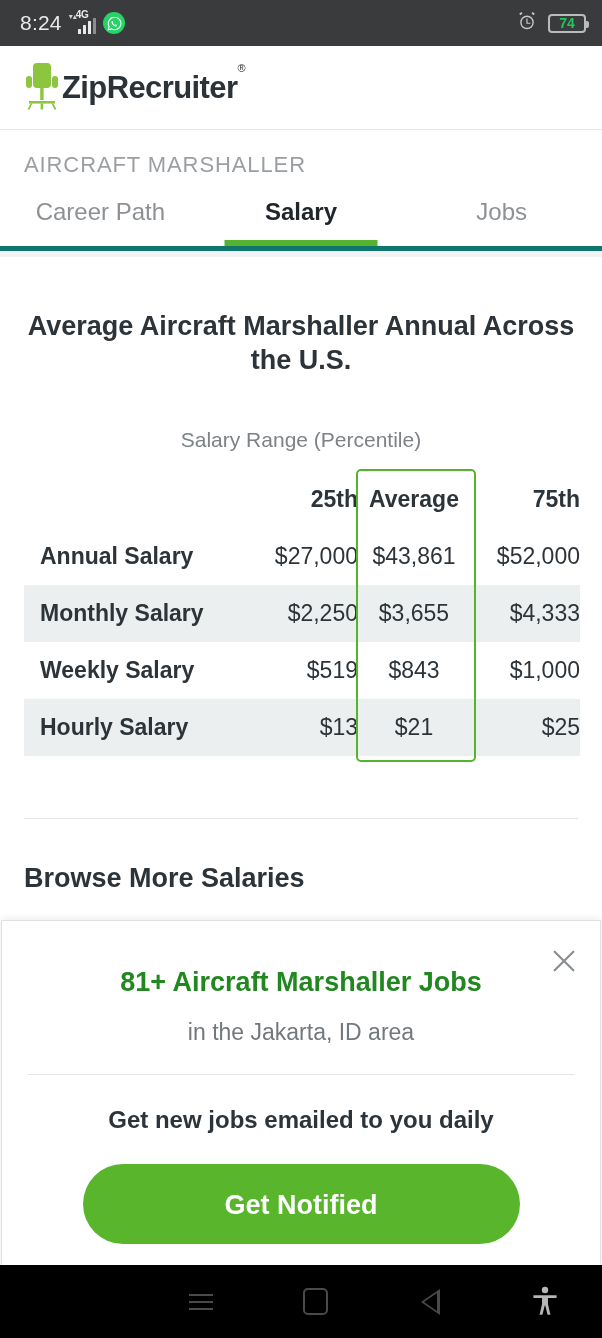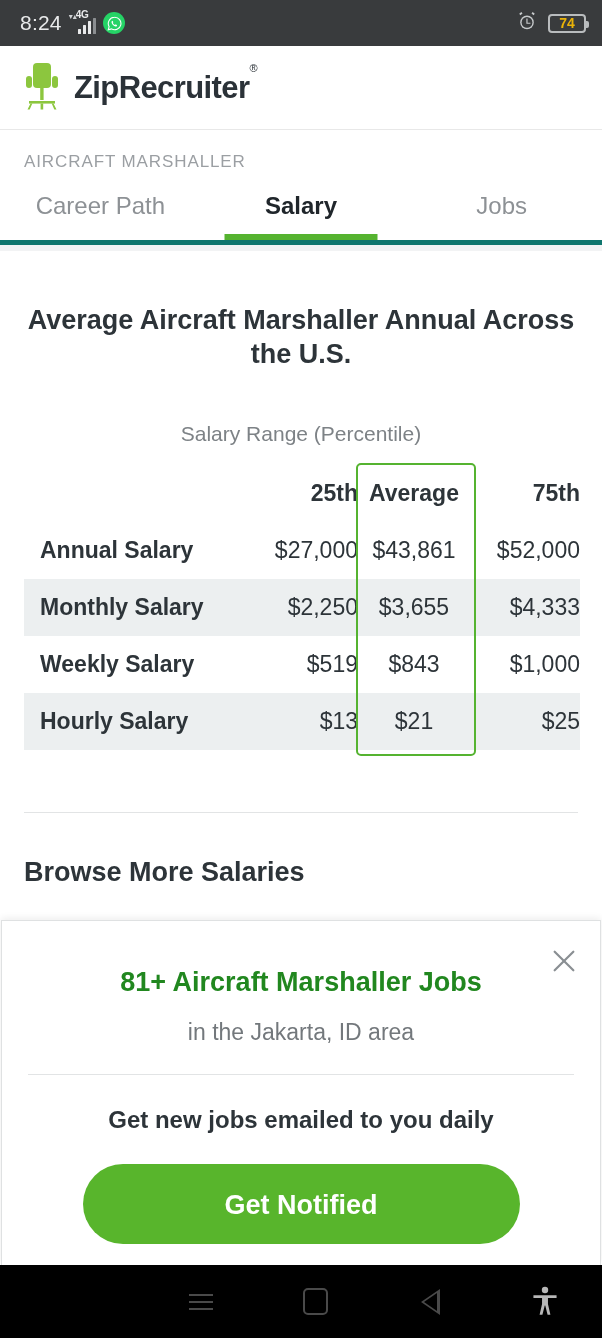--- a/index.html
+++ b/index.html
@@ -69,21 +69,21 @@
   .battery {
     border: 2px solid #b9bcbe;
     border-radius: 4px;
     height: 19px;
     min-width: 38px;
     padding: 0 4px;
     display: flex; align-items: center; justify-content: center;
     position: relative;
     box-sizing: border-box;
   }
-  .battery span { color: #eab308; font-size: 14px; font-weight: bold; }
+  .battery span { color: #22c55e; font-size: 14px; font-weight: bold; }
   .battery:after {
     content: "";
     position: absolute;
     right: -5px;
     top: 5px;
     width: 3px; height: 7px;
     background: #b9bcbe;
     border-radius: 0 2px 2px 0;
   }
 
@@ -91,39 +91,39 @@
   .site-header {
     height: 84px;
     background: #fff;
     display: flex;
     align-items: center;
     justify-content: space-between;
     padding: 0 22px 0 24px;
     box-sizing: border-box;
     border-bottom: 1px solid #e8e8e8;
   }
-  .brand { display: flex; align-items: center; gap: 12px; }
+  .brand { display: flex; align-items: center; gap: 0; }
   .brand-text {
     font-size: 31px;
     font-weight: bold;
     color: #2b3238;
     letter-spacing: -0.6px;
     position: relative;
   }
   .brand-text sup { font-size: 11px; top: -14px; position: relative; font-weight: normal;}
   .header-right { display: flex; align-items: center; gap: 22px; }
   .search-icon-wrap { width: 42px; height: 42px; display:flex; align-items:center; justify-content:center;}
   .signin {
     font-size: 26px;
     color: #2b3238;
   }
 
   
   .job-title {
-    font-size: 17px;
+    font-size: 22px;
     color: #9b9fa3;
     letter-spacing: 0.9px;
     padding: 22px 0 0 24px;
   }
   .tabs {
     display: flex;
     margin-top: 14px;
     border-bottom: 5px solid #0f766e;
     position: relative;
   }

